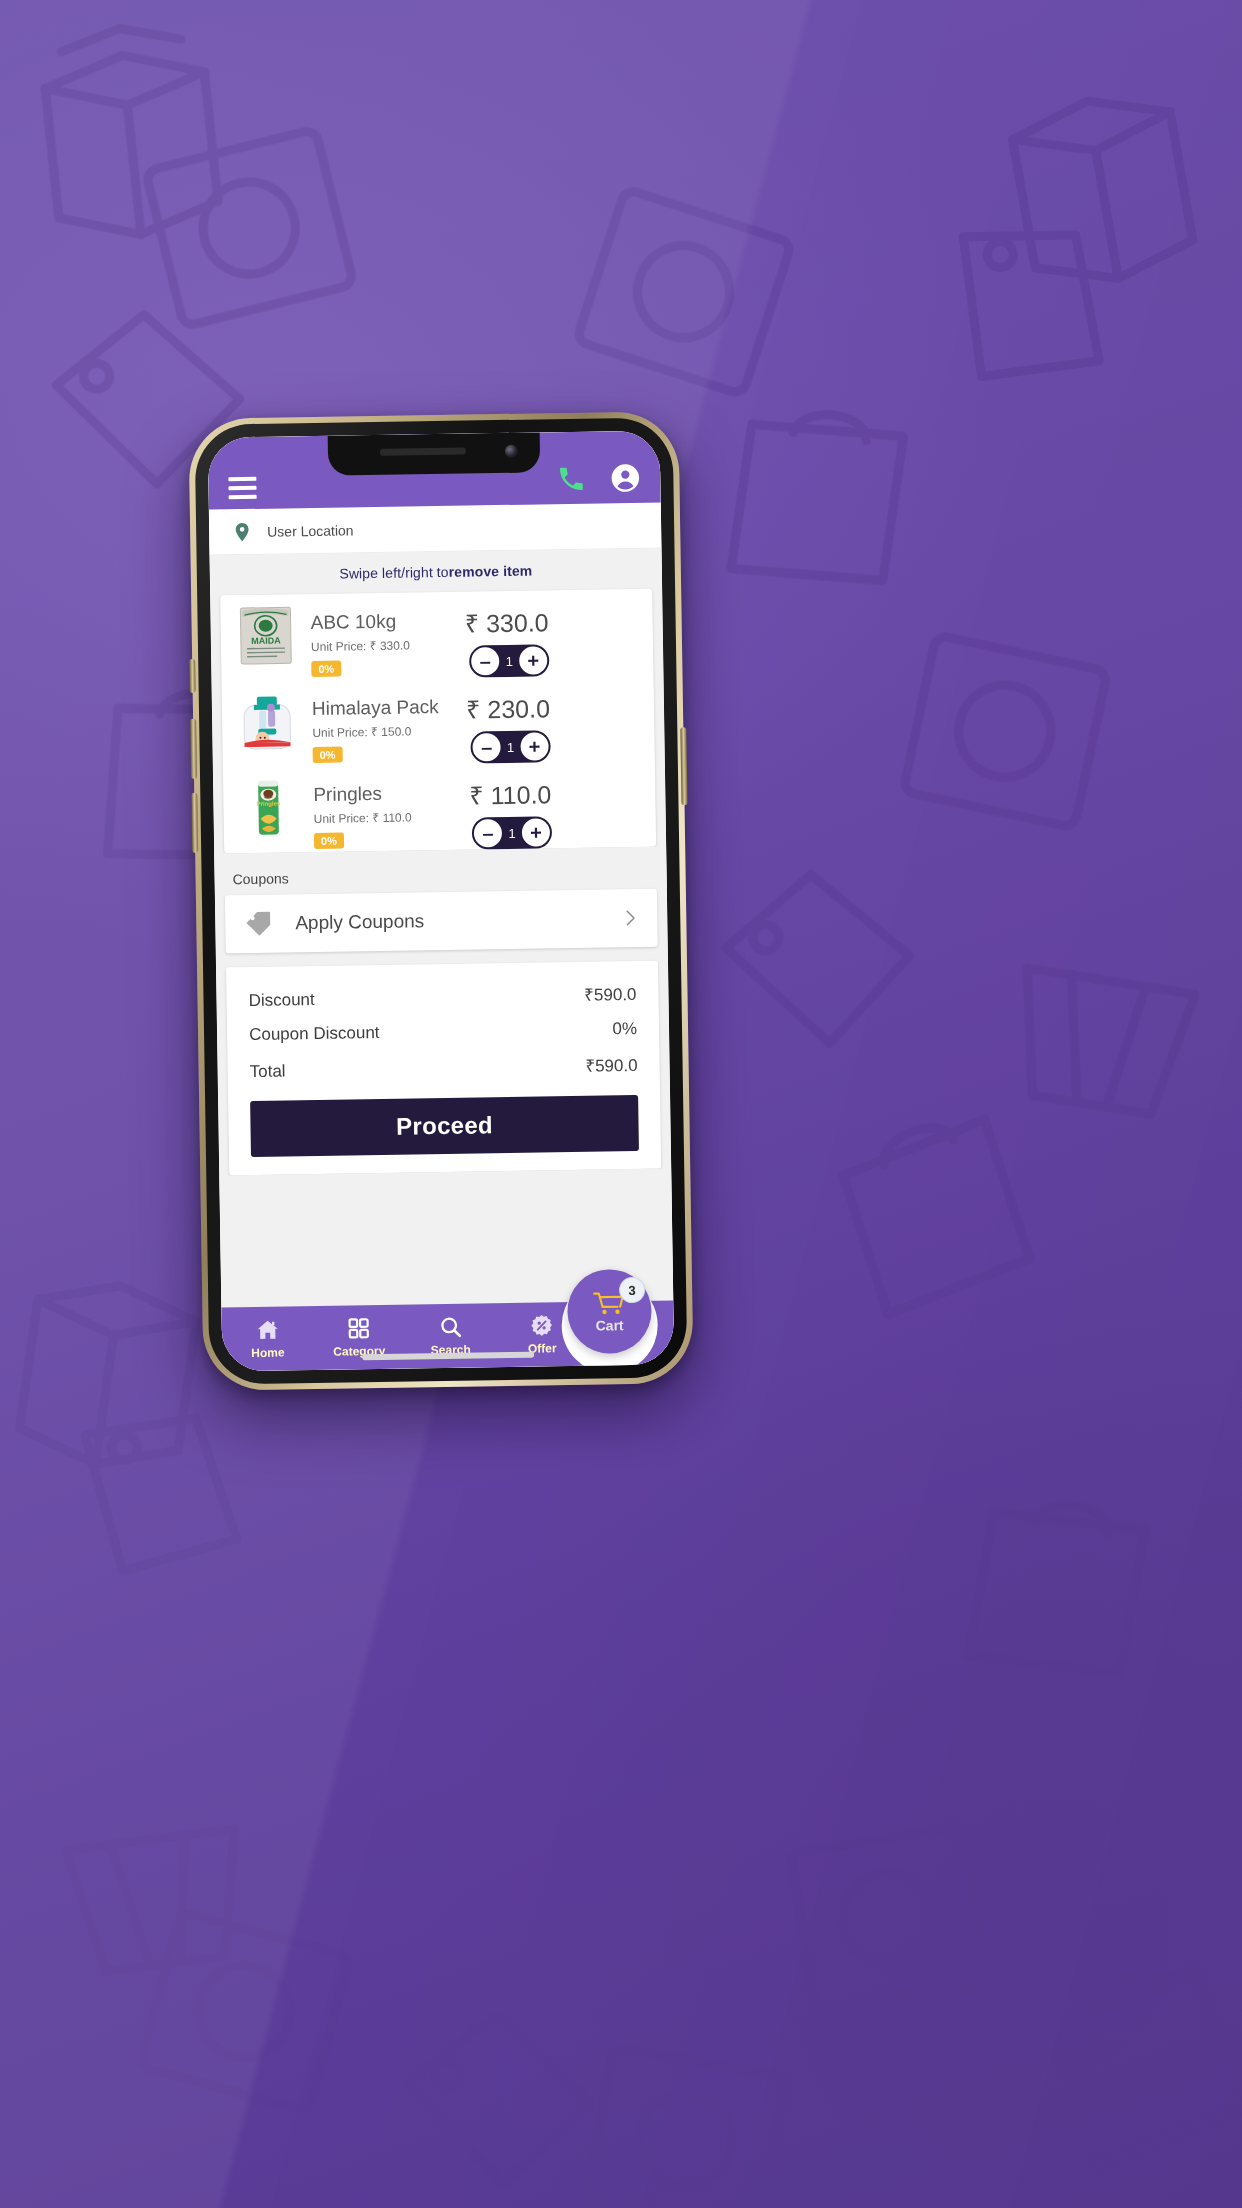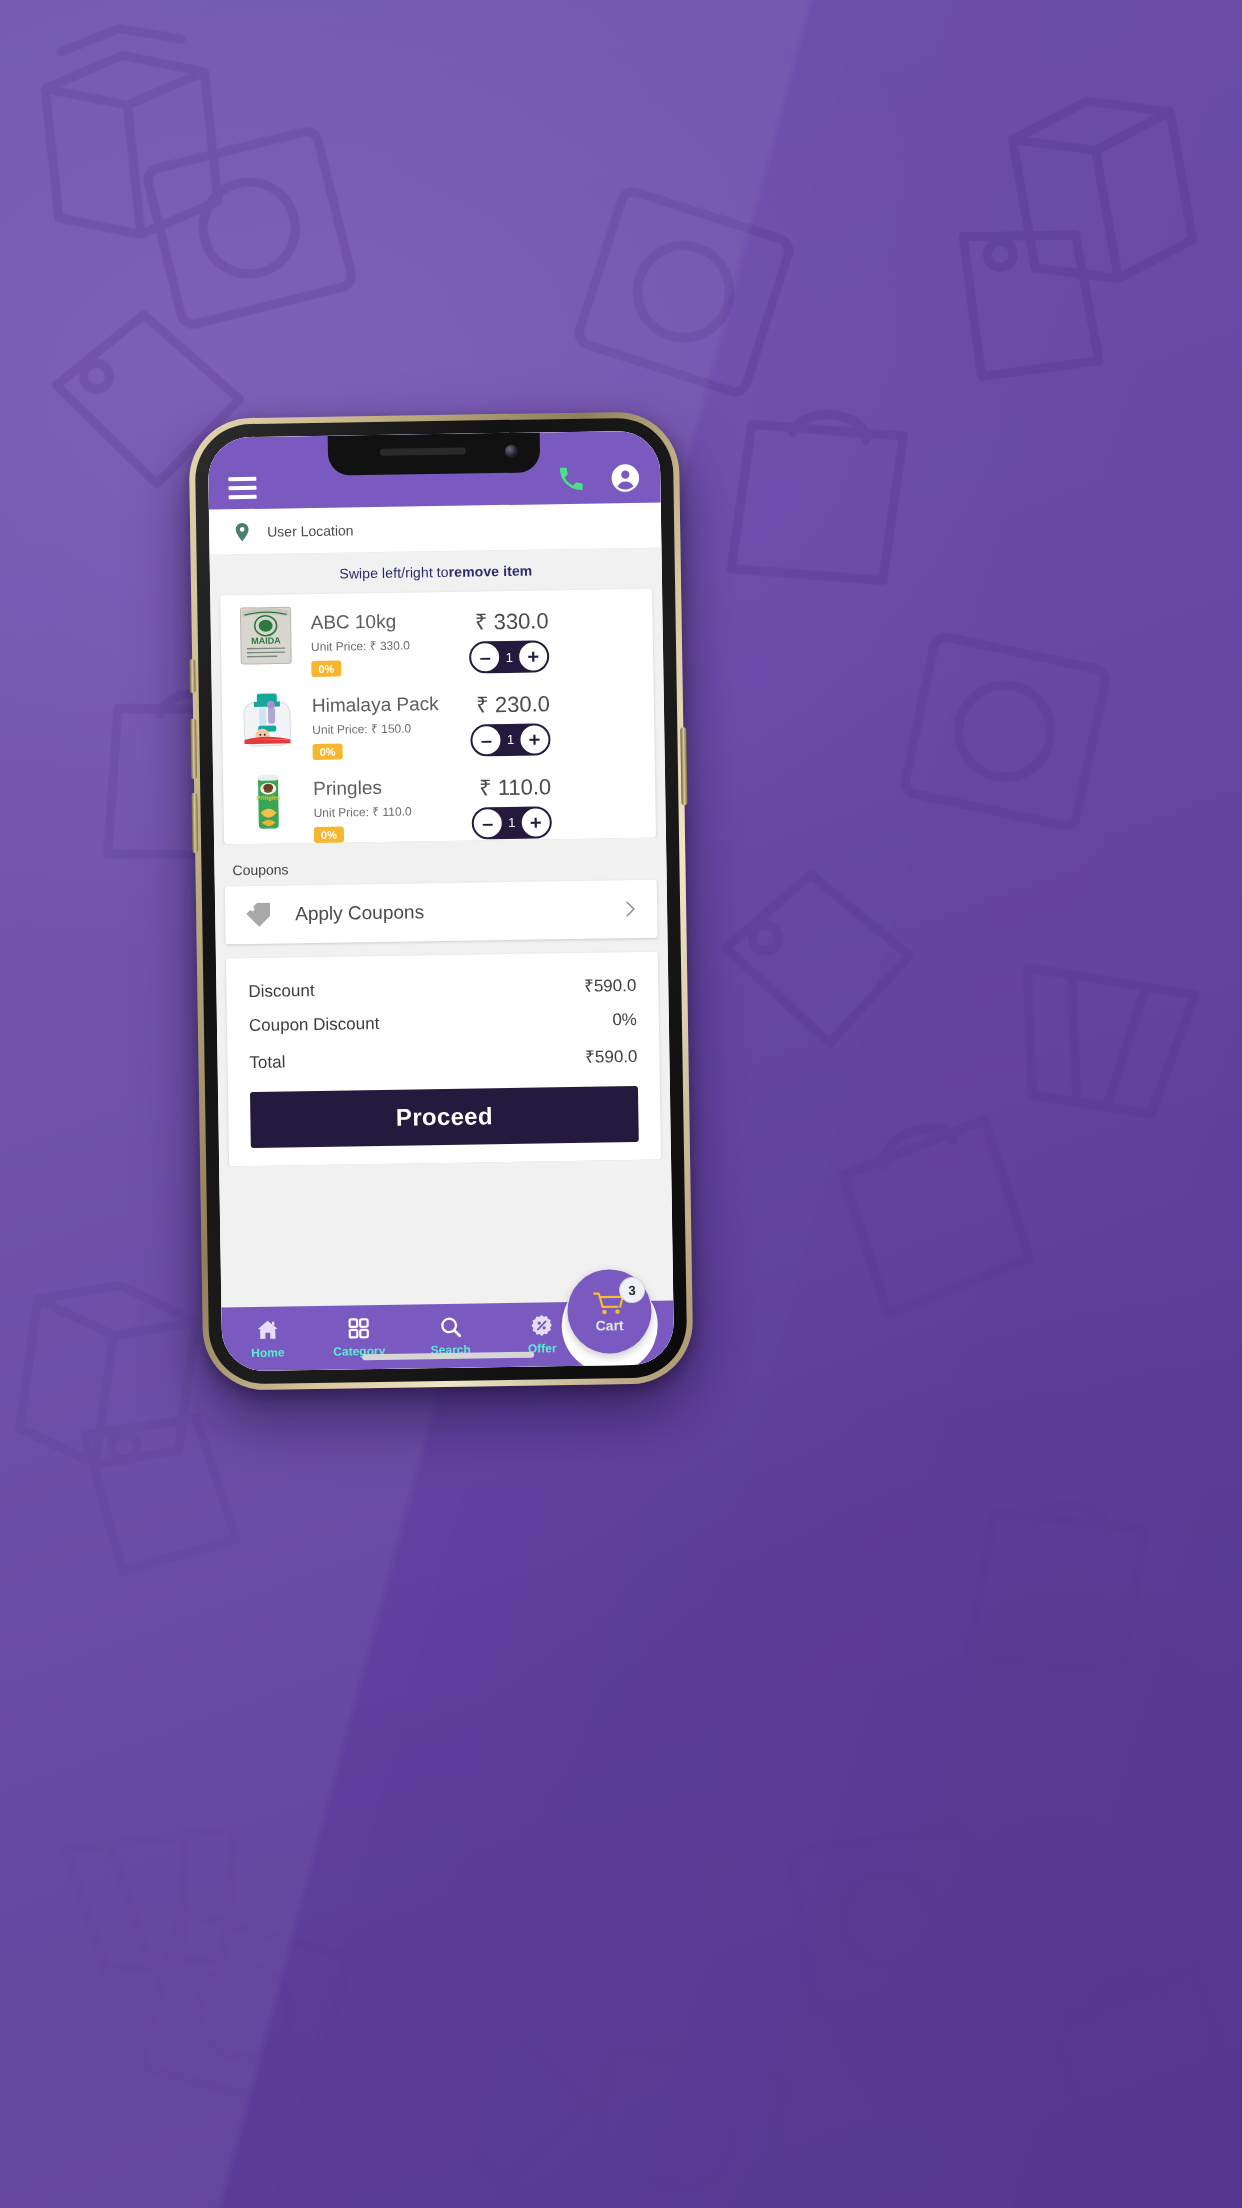--- a/index.html
+++ b/index.html
@@ -104,21 +104,21 @@
   }
   .item-thumb svg{width:62px;height:62px;display:block;}
   .item-info{flex:1 1 auto;padding-left:14px;padding-top:8px;min-width:0;}
   .item-name{font-size:19px;color:#5d5d5d;line-height:1.15;}
   .item-unit{font-size:12px;color:#6e6e6e;margin-top:4px;}
   .item-disc{
     display:inline-block;margin-top:6px;background:#f5b730;color:#fff;
     font-size:11px;font-weight:600;padding:2px 7px;border-radius:3px;
   }
   .item-right{flex:0 0 auto;display:flex;flex-direction:column;align-items:flex-end;padding-top:4px;}
-  .item-price{font-size:22px;color:#4b4b4b;white-space:nowrap;}
+  .item-price{font-size:25px;color:#4b4b4b;white-space:nowrap;}
   .stepper{
     margin-top:6px;height:32px;border-radius:16px;background:#241a3d;
     display:flex;align-items:center;padding:0 2px;box-sizing:border-box;
   }
   .step-btn{
     width:28px;height:28px;border-radius:50%;background:#fff;
     display:flex;align-items:center;justify-content:center;
     color:#241a3d;font-size:20px;line-height:1;font-weight:600;cursor:pointer;
   }
   .step-qty{color:#fff;font-size:13px;padding:0 5px;min-width:10px;text-align:center;}
@@ -159,21 +159,21 @@
   #nav-notch{
     position:absolute;right:16px;top:-24px;width:96px;height:96px;border-radius:50%;
     background:#fff;z-index:1;
   }
   .nav-item{
     position:relative;z-index:2;flex:1 1 0;display:flex;flex-direction:column;
     align-items:center;justify-content:center;gap:4px;cursor:pointer;
   }
   .nav-item.spacer{flex:0 0 86px;cursor:default;}
   .nav-icon{width:24px;height:24px;display:block;}
-  .nav-label{color:#5eead4;font-size:12px;font-weight:600;}
+  .nav-label{color:#fef9c3;font-size:12px;font-weight:600;}
 
   #cart-fab{
     position:absolute;right:22px;top:-32px;width:84px;height:84px;border-radius:50%;
     background:#7a59c0;z-index:3;display:flex;flex-direction:column;align-items:center;
     justify-content:center;gap:1px;cursor:pointer;box-shadow:0 3px 8px rgba(0,0,0,.22);
   }
   #cart-icon{width:34px;height:26px;display:block;}
   #cart-label{color:#e5e5e5;font-size:14px;font-weight:700;}
   #cart-badge{
     position:absolute;right:6px;top:8px;width:24px;height:24px;border-radius:50%;

